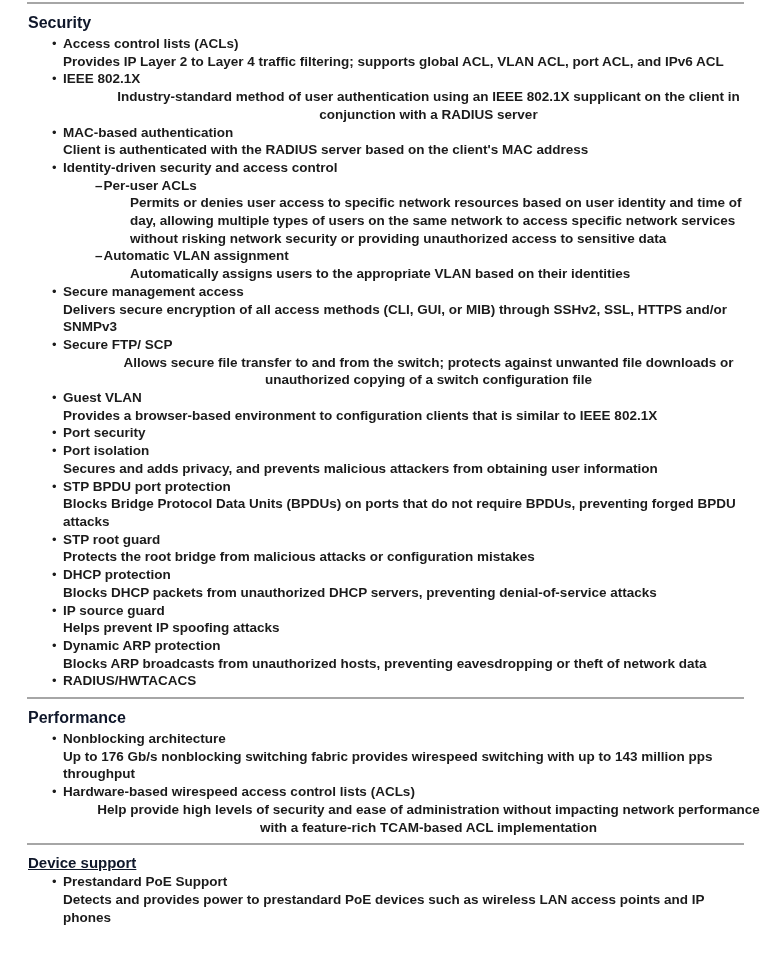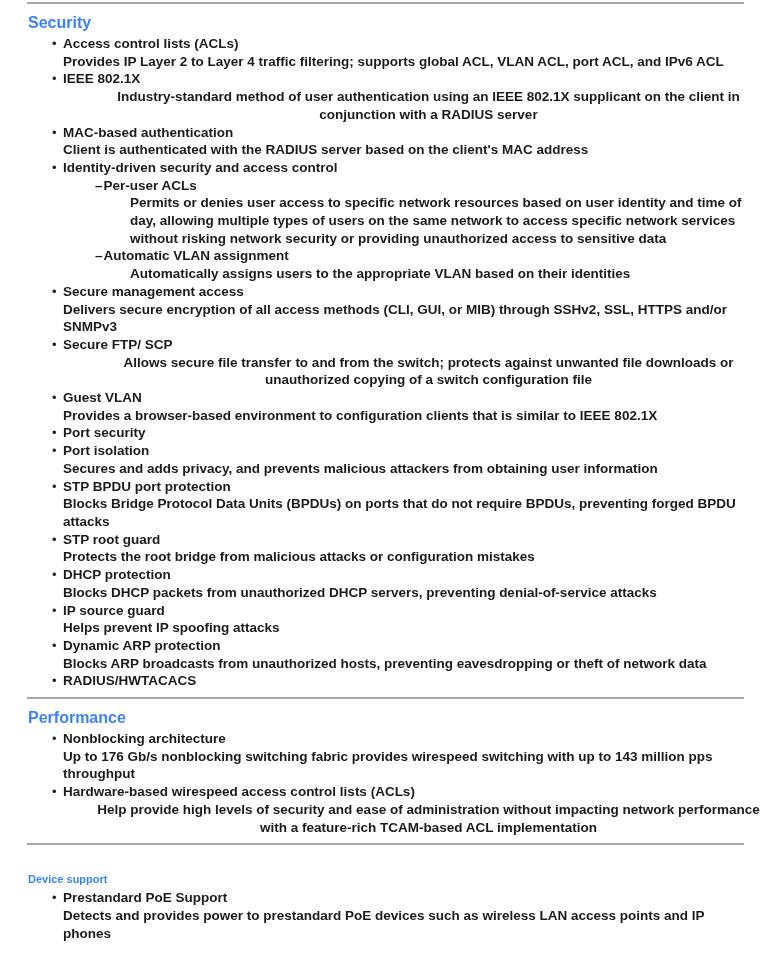--- a/index.html
+++ b/index.html
@@ -22,26 +22,27 @@
     margin-left: 27px;
     width: 717px;
   }
   .rule.top { margin-top: 2px; }
   .rule.mid { margin-top: 7px; }
   .sec-title {
     font-size: 16px;
     font-weight: bold;
     line-height: 19px;
     margin: 9px 0 3px 28px;
-    color: #3b82f6;
+    color: #0f172a;
   }
   .sec-title.small {
-    font-size: 11px;
+    font-size: 15px;
     line-height: 16px;
-    margin: 26px 0 2px 28px;
+    margin: 10px 0 2px 28px;
+    text-decoration: underline;
   }
   .items { margin: 0; }
   .item { margin-left: 63px; }
   .trow { position: relative; font-weight: bold; }
   .bullet {
     position: absolute;
     left: -11px;
     top: 0;
     font-weight: normal;
     font-size: 13px;

